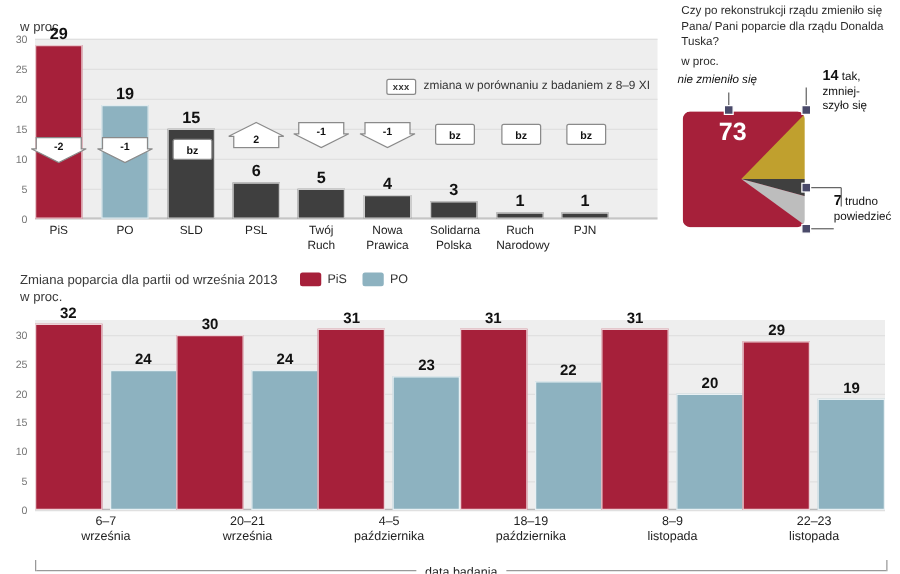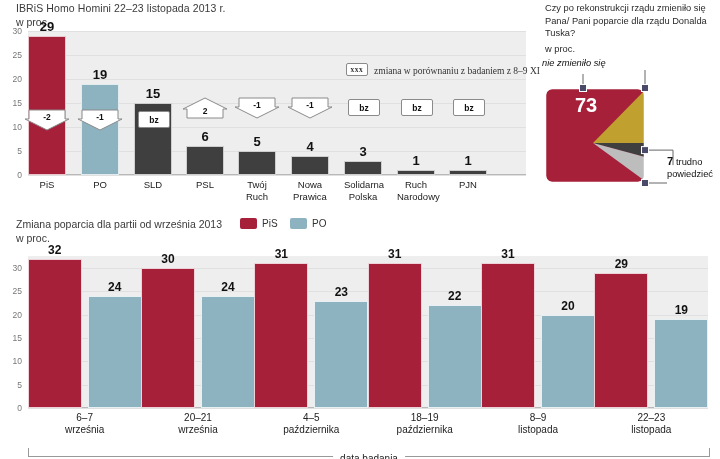--- a/index.html
+++ b/index.html
@@ -29,21 +29,21 @@
   .xlab{position:absolute;top:148px;width:100%;left:0;font-size:9.5px;color:#222;line-height:11.5px;text-align:center;}
 
   
   .badge{position:absolute;font-size:8.5px;font-weight:bold;color:#111;
      background:#fff;border:1px solid #8a8a8a;border-radius:2px;
      display:flex;align-items:center;justify-content:center;}
   .arrow-wrap{position:absolute;}
   .arrow-wrap svg{display:block;}
   .arrow-txt{position:absolute;width:100%;left:0;text-align:center;font-size:8.5px;font-weight:bold;color:#111;}
 
-  .legend-note{position:absolute;right:0;top:63px;display:flex;align-items:flex-end;gap:6px;font-size:9.5px;color:#333;font-family:Liberation Serif, serif;}
+  .legend-note{position:absolute;right:20px;top:63px;display:flex;align-items:flex-start;gap:6px;font-size:9.5px;color:#333;}
   .legend-note .bx{font-size:7.5px;font-weight:bold;border:1px solid #8a8a8a;border-radius:2px;background:#fff;padding:1px 4px;letter-spacing:.4px;}
 
   
   #right-panel{left:540px;top:0;width:180px;height:200px;}
   .q-text{position:absolute;left:5px;top:2px;width:176px;font-size:9.3px;line-height:12.6px;color:#2a2a2a;}
   .q-sub{position:absolute;left:5px;top:44px;font-size:9.3px;color:#2a2a2a;}
   .cal-lab{position:absolute;font-size:9.3px;line-height:11.5px;color:#111;}
   .cal-lab b{font-size:11.5px;font-weight:bold;}
 
   
@@ -63,21 +63,20 @@
 
   .bracket{position:absolute;left:28px;top:232px;width:680px;height:9px;
       border-left:1px solid #999;border-right:1px solid #999;}
   .bracket:before{content:"";position:absolute;left:0;bottom:0;width:100%;height:1px;background:#999;}
   .bracket-lab{position:absolute;left:50%;transform:translateX(-50%);bottom:-7px;background:#fff;padding:0 7px;font-size:10px;color:#222;}
 </style>
 </head>
 <body>
 
 <div class="panel" id="top-chart">
-  <div class="chart-title">IBRiS Homo Homini 22–23 listopada 2013 r.</div>
   <div class="chart-sub">w proc.</div>
 
   <div class="plot" id="top-plot">
       <div class="grid-line" style="top: 0px;"></div>
       <div class="grid-line" style="top: 24px;"></div>
       <div class="grid-line" style="top: 48px;"></div>
       <div class="grid-line" style="top: 72px;"></div>
       <div class="grid-line" style="top: 96px;"></div>
       <div class="grid-line" style="top: 120px;"></div>
       <div class="grid-line" style="top: 144px;"></div>
@@ -181,20 +180,26 @@
 </div>
 
 <div class="panel" id="right-panel">
   <div class="q-text">Czy po rekonstrukcji rządu zmieniło się Pana/ Pani poparcie dla rządu Donalda Tuska?</div>
   <div class="q-sub">w proc.</div>
 
   <div class="cal-lab" style="left:2px;top:58px;font-style:italic;">
     <span>nie zmieniło się</span>
   </div>
 
+  <div class="cal-lab" style="left:118px;top:56px;width:60px;">
+    <b>14</b>
+    <span>tak,</span><br>
+    <span>zmniej-</span><br>
+    <span>szyło się</span>
+  </div>
 
 
   <div class="cal-lab" style="left:127px;top:156px;width:54px;">
     <b>7</b>
     <span>trudno</span><br>
     <span>powiedzieć</span>
   </div>
 
   <svg id="pie-svg" width="180" height="200" style="position:absolute;left:0;top:0;">
       <rect x="5" y="88" width="100" height="95" rx="7" ry="7" fill="#A6203A" stroke="#ffffff" stroke-width="2"></rect>

